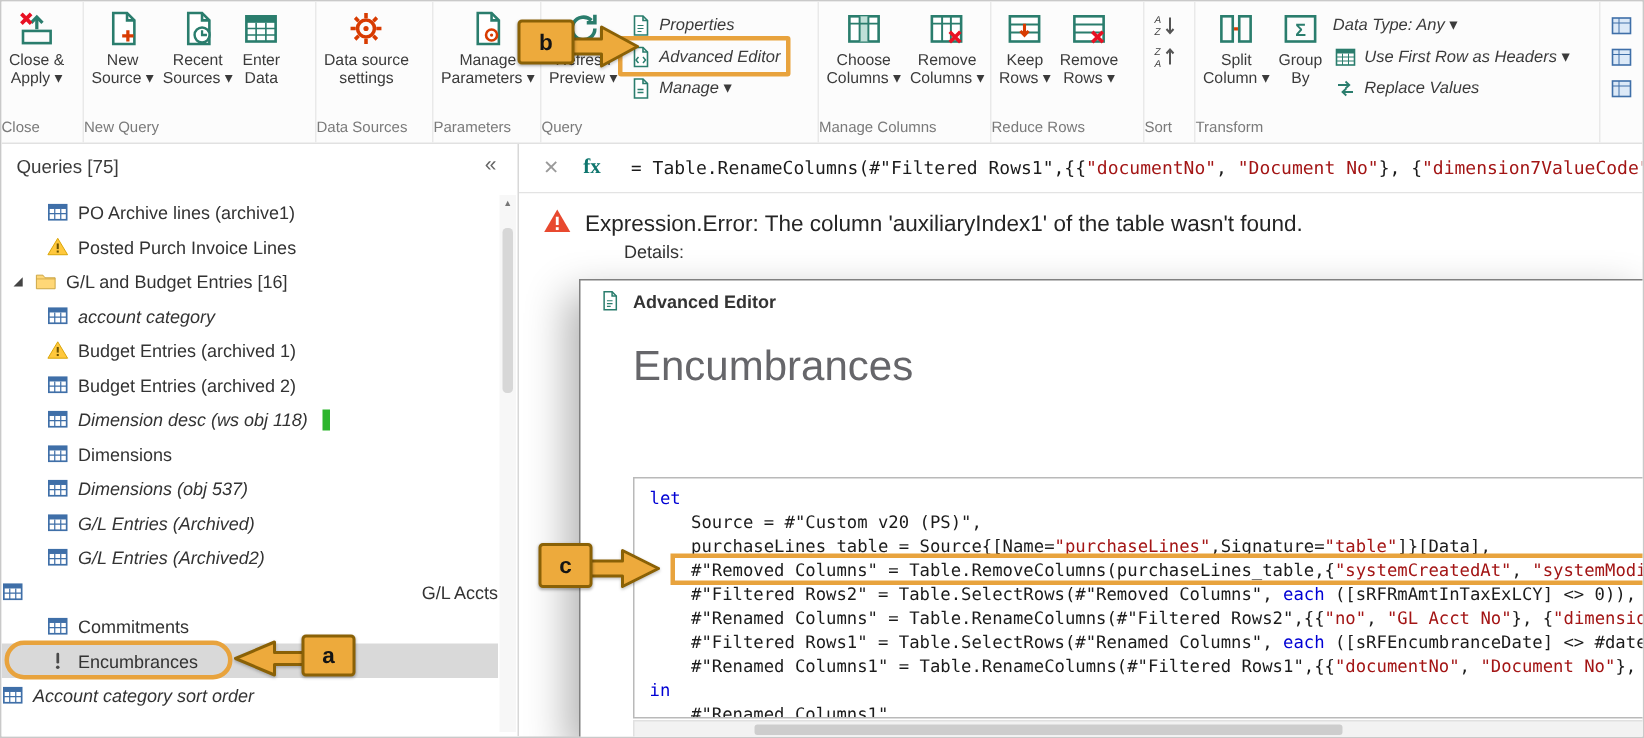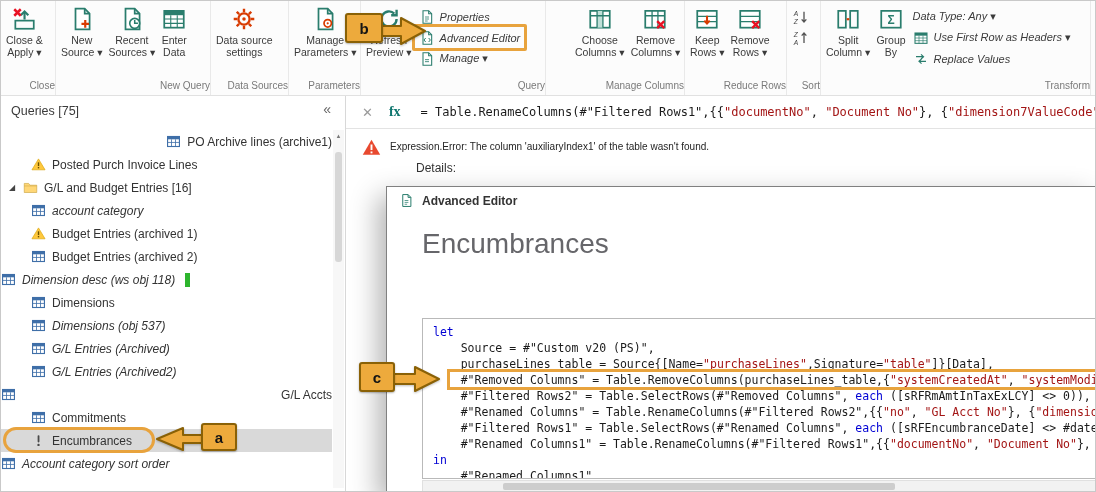--- a/index.html
+++ b/index.html
@@ -4,21 +4,21 @@
 <style>
   * { margin:0; padding:0; box-sizing:border-box; }
   body { font-family:"Liberation Sans","DejaVu Sans",sans-serif; background:#fff; }
   #screen { position:relative; width:1096px; height:492px; background:#fff; overflow:hidden; border:1px solid #c9c9c9; }
 
   
   #ribbon { position:absolute; left:0; top:0; right:0; height:95px; background:#fcfcfc; border-bottom:1px solid #e1e1e1; display:flex; }
   .rgroup { border-right:1px solid #e9e9e9; display:flex; flex-direction:column; overflow:hidden; flex:0 0 auto; }
   .rgroup:last-child { border-right:none; }
   .rbtns { flex:1; display:flex; align-items:flex-start; padding:2px 2px 0; }
-  .rgrouplabel { height:17px; text-align:right; font-size:10px; color:#7a7a7a; line-height:15px; white-space:nowrap; }
+  .rgrouplabel { height:17px; text-align:left; font-size:10px; color:#7a7a7a; line-height:15px; white-space:nowrap; }
   .bigbtn { flex:0 0 auto; display:flex; flex-direction:column; align-items:center; gap:2px; padding:3px 3px 0; cursor:pointer; }
   .blbl { font-size:10.5px; line-height:12px; text-align:center; color:#3b3b3b; white-space:pre-line; }
   .rsmallcol { display:flex; flex-direction:column; padding-top:3px; gap:0; }
   .smbtn { position:relative; display:flex; align-items:center; gap:5px; height:21px; font-size:11px; color:#3b3b3b; padding:0 4px; cursor:pointer; white-space:nowrap;font-style:italic; }
   .slbl { white-space:nowrap; }
   .icn { display:inline-flex; line-height:0; }
   .ring-b { position:absolute; inset:-3px -3px; border:3px solid #E8A33D; border-radius:2px; pointer-events:none; z-index:40; }
 
   
   #sidebar { position:absolute; left:0; top:95px; width:345px; bottom:0; background:#fff; border-right:1px solid #d8d8d8; }
@@ -38,21 +38,21 @@
   
   #formula-bar { position:absolute; left:345px; top:95px; right:0; height:33px; background:#fff; border-bottom:1px solid #e3e3e3; display:flex; align-items:center; padding-left:16px; overflow:hidden; }
   .fb-x { color:#9a9a9a; font-size:13px; margin-right:16px; cursor:pointer; }
   .fb-fx { font-family:"Liberation Serif","DejaVu Serif",serif; font-weight:bold; color:#0f766e; font-size:14px; margin-right:20px; }
   #formula-text { font-family:"DejaVu Sans Mono","Liberation Mono",monospace; font-size:12px; color:#1b1b1b; white-space:pre; overflow:hidden; }
   .fseg-string { color:#a31515; }
 
   
   #error-panel { position:absolute; left:345px; top:128px; right:0; height:60px; background:#fff; }
   .err-icon { position:absolute; left:16px; top:9px; }
-  .err-msg { position:absolute; left:44px; top:12px; font-size:10px; color:#252525; }
+  .err-msg { position:absolute; left:44px; top:12px; font-size:15px; color:#252525; }
   .err-det-label { position:absolute; left:70px; top:32px; font-size:12px; color:#333; }
   .err-det-value { position:absolute; left:84px; top:64px; font-size:12px; color:#333; }
 
   
   #dialog { position:absolute; left:385px; top:185px; right:-2px; bottom:-2px; background:#fff; border:1px solid #808080; box-shadow:-8px 10px 26px rgba(0,0,0,.30); z-index:10; }
   .dlg-title { display:flex; align-items:center; gap:8px; height:27px; padding:0 12px; font-size:12px; font-weight:bold; color:#333; }
   .dlg-heading { margin:14px 0 0 35px; font-size:28px; color:#66666a; font-weight:400; }
   #code-area { position:absolute; left:35px; top:131px; right:-4px; height:161px; border:1px solid #b9b9b9; background:#fff; font-family:"DejaVu Sans Mono","Liberation Mono",monospace; font-size:11.5px; padding:5px 0 0 10px; overflow:hidden; }
   .cline { position:relative; height:16px; line-height:16px; white-space:pre; }
   .tk-kw { color:#0000d4; }
@@ -209,21 +209,21 @@
                   <path d="M14.5 2.5 V7 H19" fill="none" stroke="#2a7d6d" stroke-width="1.6"></path>
                   <path d="M9 13 h6 M9 16 h6" stroke="#2a7d6d" stroke-width="1.3"></path>
                 </svg>
               </span>
               <span class="slbl">Manage ▾</span>
             </div>
           </div>
         </div>
         <div class="rgrouplabel">Query</div>
       </div>
-      <div class="rgroup" style="width: 115px; margin-left: 24px;">
+      <div class="rgroup" style="width: 115px;">
         <div class="rbtns">
           <div class="bigbtn">
             <span class="icn">
               <svg width="26" height="26" viewBox="0 0 24 24">
                 <rect x="3" y="4.5" width="18" height="15.5" fill="#fff" stroke="#2a7d6d" stroke-width="1.6"></rect>
                 <rect x="9.3" y="4.5" width="5.4" height="15.5" fill="#bfe0d8"></rect>
                 <path d="M9.3 4.5 v15.5 M14.7 4.5 v15.5 M3 9 h18" stroke="#2a7d6d" stroke-width="1.2"></path>
               </svg>
             </span>
             <div class="blbl">Choose
@@ -376,21 +376,21 @@
         <div class="rgrouplabel"></div>
       </div>
     </div>
 
   <div id="sidebar">
     <div class="side-head">
       <span class="side-title">Queries [75]</span>
       <span class="collapse">«</span>
     </div>
     <div id="query-list">
-        <div class="qrow" style="padding-left: 30px; justify-content: flex-end;">
+        <div class="qrow" style="padding-left: 30px;">
           <span class="icn">
             <svg width="15" height="15" viewBox="0 0 24 24">
               <rect x="2.5" y="4" width="19" height="16" fill="#fff" stroke="#3f6fa8" stroke-width="1.8"></rect>
               <rect x="2.5" y="4" width="19" height="4.5" fill="#3f6fa8"></rect>
               <path d="M2.5 13.5 h19 M8.8 8.5 V20 M15.2 8.5 V20" stroke="#3f6fa8" stroke-width="1.3"></path>
             </svg>
           </span>
           <span class="qlbl">PO Archive lines (archive1)</span>
         </div>
         <div class="qrow" style="padding-left: 30px;">
@@ -436,21 +436,21 @@
         <div class="qrow" style="padding-left: 30px;">
           <span class="icn">
             <svg width="15" height="15" viewBox="0 0 24 24">
               <rect x="2.5" y="4" width="19" height="16" fill="#fff" stroke="#3f6fa8" stroke-width="1.8"></rect>
               <rect x="2.5" y="4" width="19" height="4.5" fill="#3f6fa8"></rect>
               <path d="M2.5 13.5 h19 M8.8 8.5 V20 M15.2 8.5 V20" stroke="#3f6fa8" stroke-width="1.3"></path>
             </svg>
           </span>
           <span class="qlbl">Budget Entries (archived 2)</span>
         </div>
-        <div class="qrow it" style="">
+        <div class="qrow it" style="padding-left: 30px;">
           <span class="icn">
             <svg width="15" height="15" viewBox="0 0 24 24">
               <rect x="2.5" y="4" width="19" height="16" fill="#fff" stroke="#3f6fa8" stroke-width="1.8"></rect>
               <rect x="2.5" y="4" width="19" height="4.5" fill="#3f6fa8"></rect>
               <path d="M2.5 13.5 h19 M8.8 8.5 V20 M15.2 8.5 V20" stroke="#3f6fa8" stroke-width="1.3"></path>
             </svg>
           </span>
           <span class="qlbl">Dimension desc (ws obj 118)</span>
           <span class="marker"></span>
         </div>

